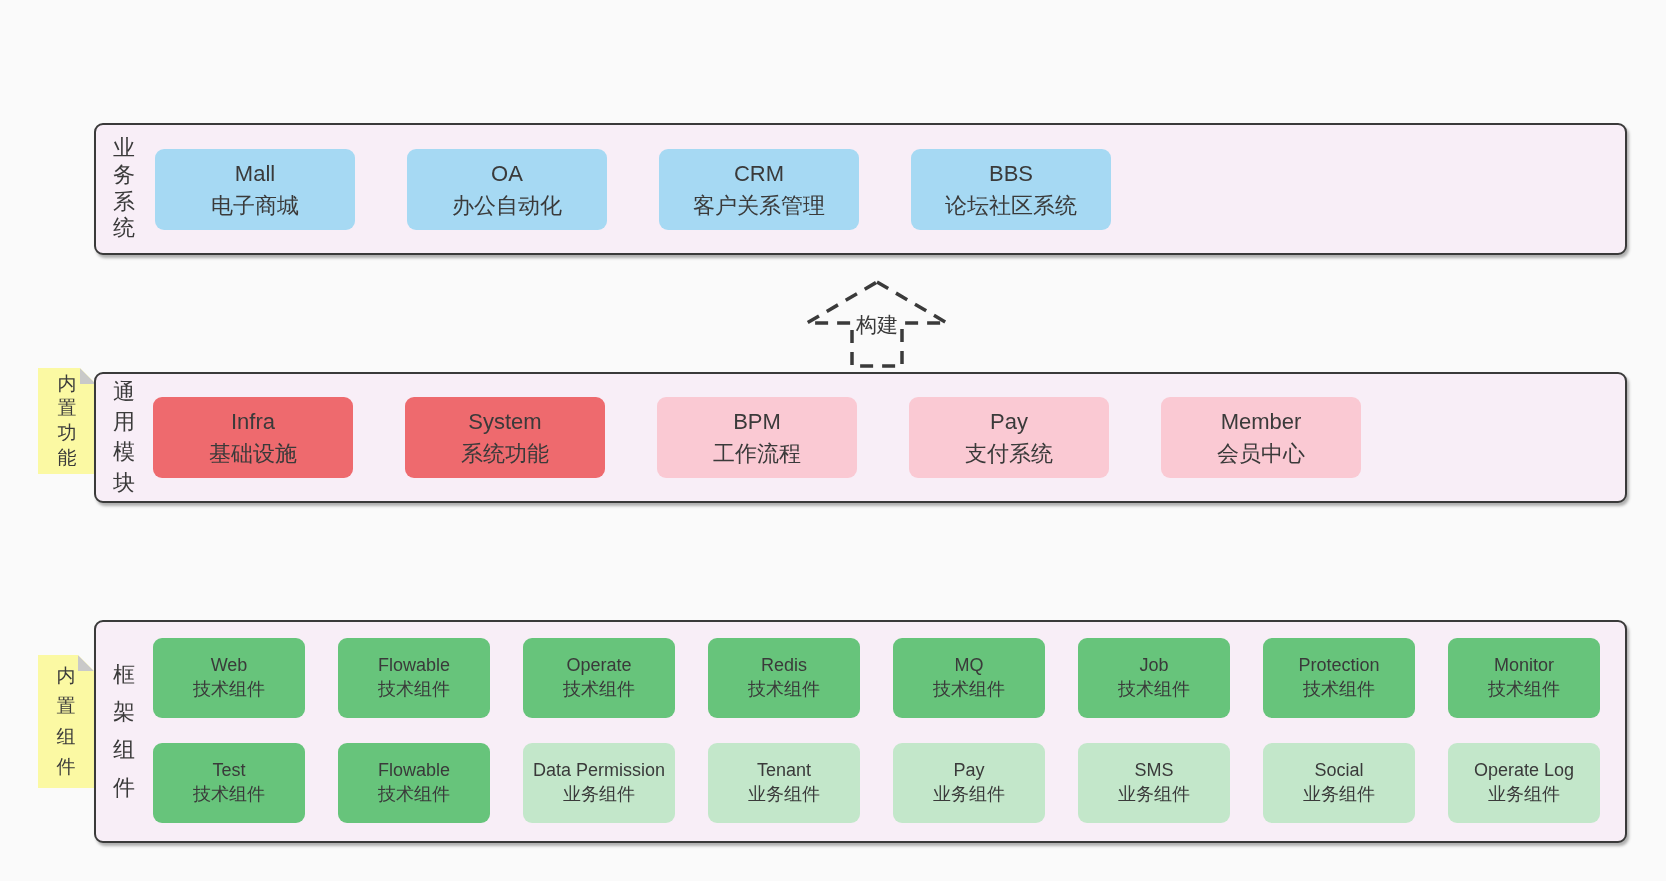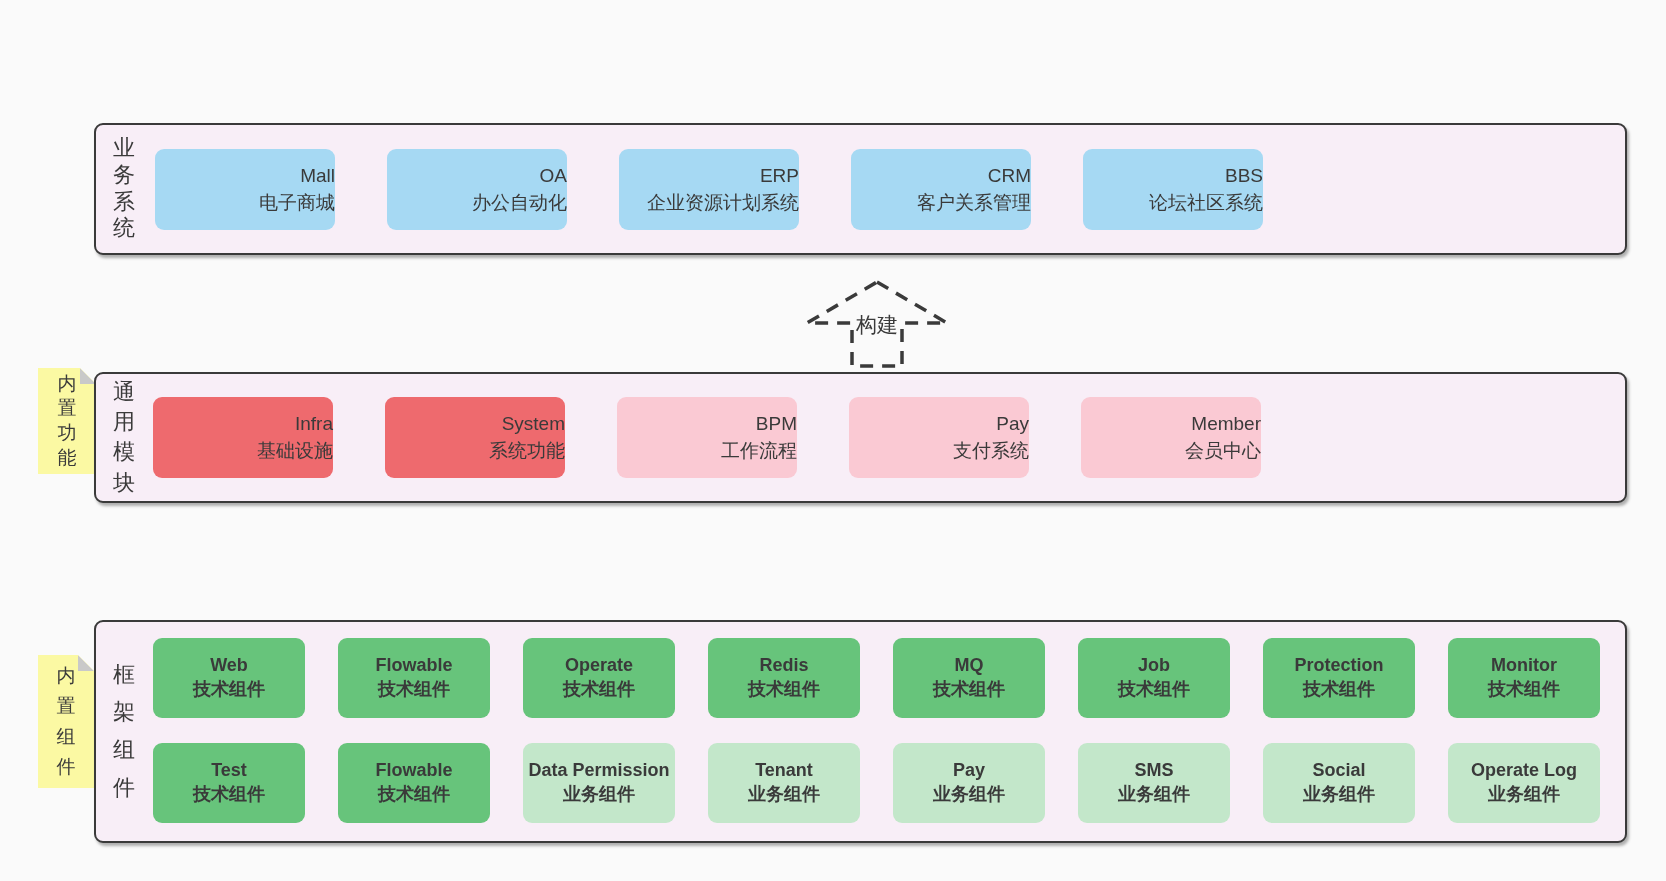--- a/index.html
+++ b/index.html
@@ -26,22 +26,22 @@
 
   .box-row{position:absolute;display:flex;}
   .panel-business .box-row{left:59px;top:24px;gap:52px;}
   .panel-modules  .box-row{left:57px;top:23px;gap:52px;}
   .panel-frame .box-row{left:57px;gap:33px;}
   .panel-frame .row-1{top:16px;}
   .panel-frame .row-2{top:121px;}
 
   .box{display:flex;flex-direction:column;align-items:center;justify-content:center;
     border-radius:9px;text-align:center;line-height:1.42;}
-  .box-lg{width:180px;height:81px;font-size:19px;align-items:flex-end;}
-  .box-sm{width:152px;height:80px;font-size:18px;line-height:1.32;font-weight:bold;}
+  .box-lg{width:200px;height:81px;font-size:22px;}
+  .box-sm{width:152px;height:80px;font-size:18px;line-height:1.32;}
   .c-blue{background:var(--blue);} .c-red{background:var(--red);}
   .c-pink{background:var(--pink);} .c-green{background:var(--green_dark);}
   .c-greenlight{background:var(--green_light);}
 
   .sticky{position:absolute;background:var(--sticky);z-index:1;
     clip-path:polygon(0 0,calc(100% - 16px) 0,100% 16px,100% 100%,0 100%);
     display:flex;align-items:center;justify-content:center;}
   .sticky .fold{position:absolute;top:0;right:0;width:16px;height:16px;background:var(--fold);
     clip-path:polygon(0 0,100% 100%,0 100%);}
   .sticky-1{left:38px;top:368px;width:58px;height:106px;}
@@ -72,24 +72,20 @@
     <div class="box-row">
       <div class="box box-lg c-blue">
         <span>Mall</span>
         <span>电子商城</span>
       </div>
       <div class="box box-lg c-blue">
         <span>OA</span>
         <span>办公自动化</span>
       </div>
       <div class="box box-lg c-blue">
-        <span>ERP</span>
-        <span>企业资源计划系统</span>
-      </div>
-      <div class="box box-lg c-blue">
         <span>CRM</span>
         <span>客户关系管理</span>
       </div>
       <div class="box box-lg c-blue">
         <span>BBS</span>
         <span>论坛社区系统</span>
       </div>
     </div>
   </div>
 

